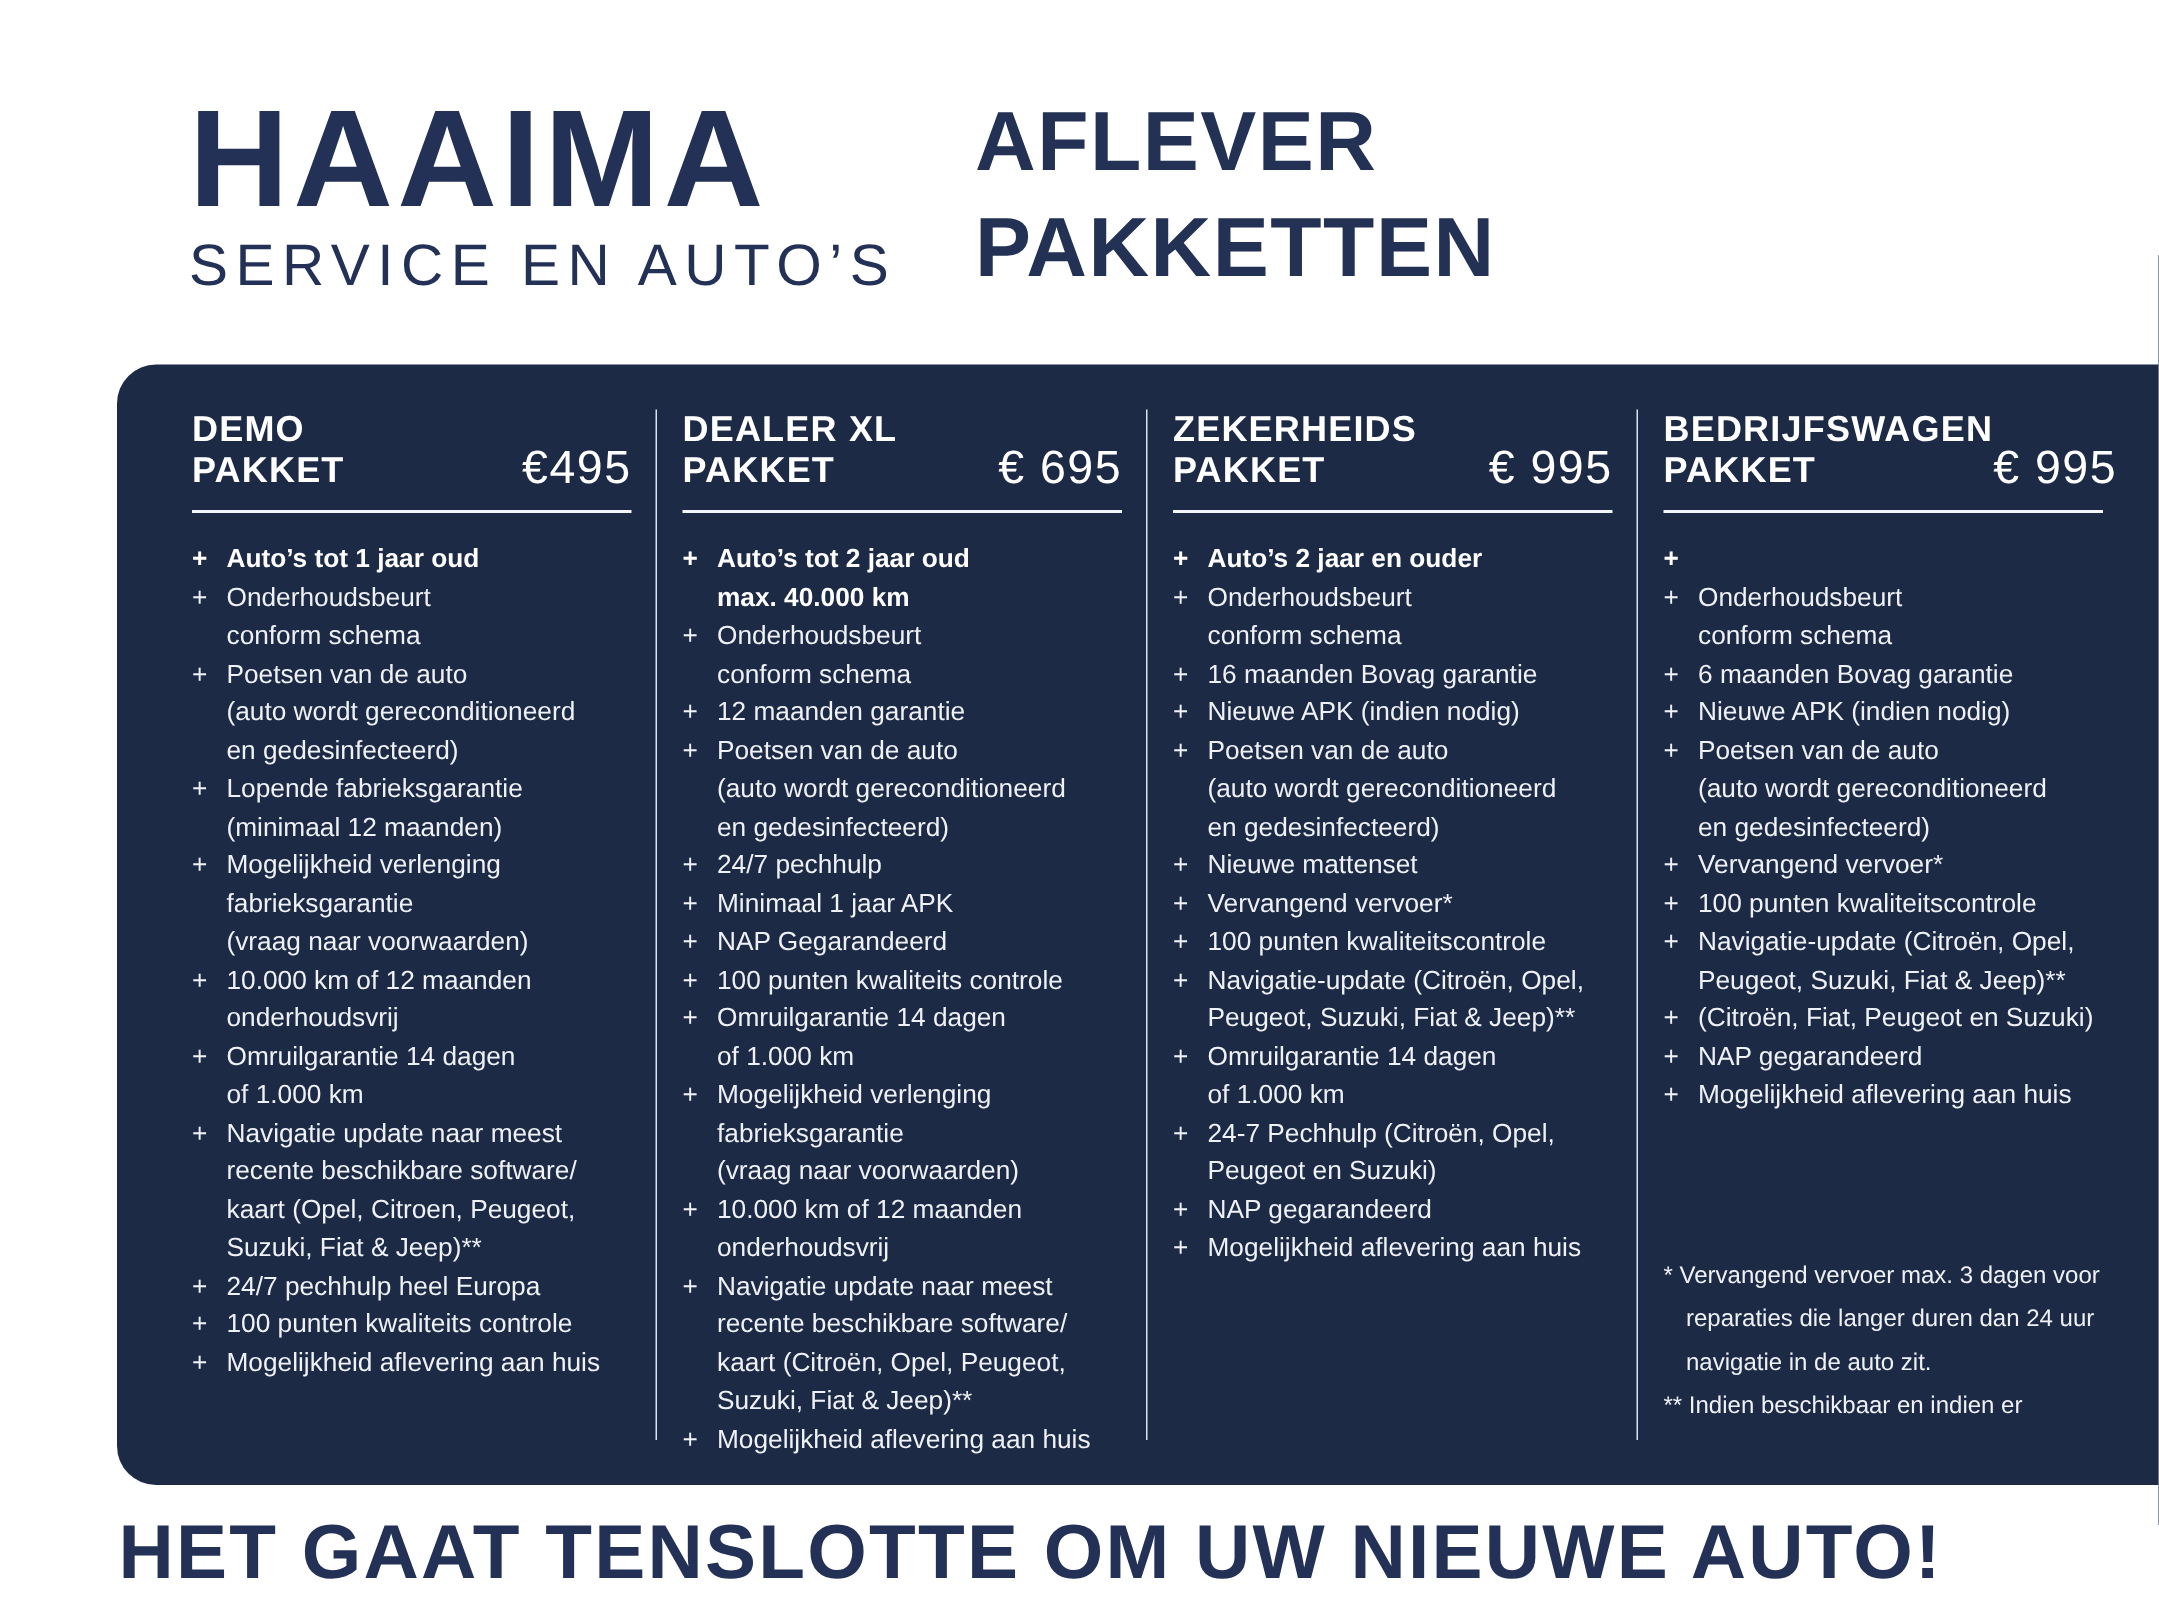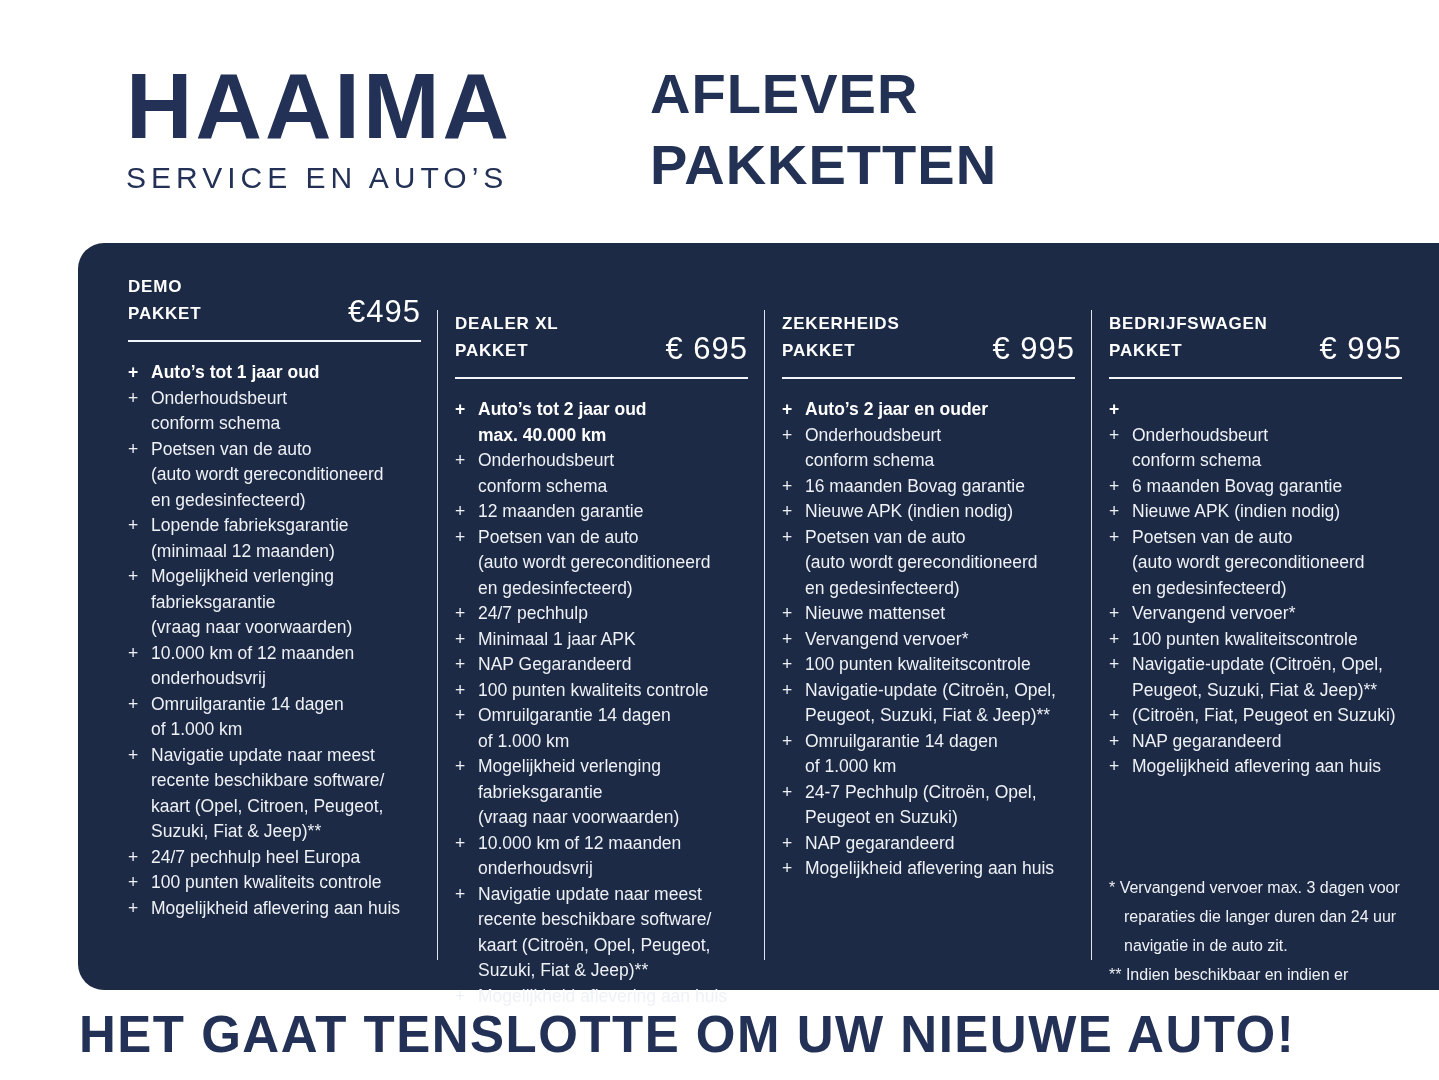--- a/index.html
+++ b/index.html
@@ -13,43 +13,43 @@
     overflow: hidden;
   }
 
   
   .brand { position: absolute; left: 126px; top: 58px; }
   .brand-name {
     font-size: 92px; font-weight: 800; line-height: 96px;
     letter-spacing: 3px; color: #233156;
   }
   .brand-sub {
-    font-size: 30px; font-weight: 400; line-height: 44px;
+    font-size: 39px; font-weight: 400; line-height: 44px;
     letter-spacing: 5px; color: #233156; margin-top: 2px;
   }
   .page-title {
     position: absolute; left: 650px; top: 58px;
     font-size: 56px; font-weight: 800; line-height: 71px;
     letter-spacing: 1px; color: #223154;
   }
 
   
   .panel {
     position: absolute; left: 78px; top: 243px; right: 0; height: 747px;
     background: #1d2a45;
     border-radius: 26px 0 0 26px;
     padding: 30px 0 30px 50px;
   }
   .columns { display: flex; height: 100%; }
   .col { width: 309px; padding-right: 16px; }
-  .col + .col { border-left: 1px solid #dde4ee; padding-left: 17px; width: 327px; margin-top: 37px; }
+  .col + .col { border-left: 1px solid #dde4ee; padding-left: 17px; width: 327px; }
 
   .col-head { display: flex; justify-content: space-between; align-items: flex-end; }
   .col-title {
-    font-size: 17px; font-weight: 800; line-height: 27px;
+    font-size: 24px; font-weight: 800; line-height: 27px;
     letter-spacing: 0.8px; color: #ffffff;
   }
   .col-price {
     font-size: 31px; font-weight: 400; line-height: 30px;
     letter-spacing: 1px; color: #ffffff; white-space: nowrap;
   }
   .col-rule { height: 2px; background: #f2f5fa; margin-top: 13px; }
 
   .features {
     list-style: none; margin: 18px 0 0 0; padding: 0;

